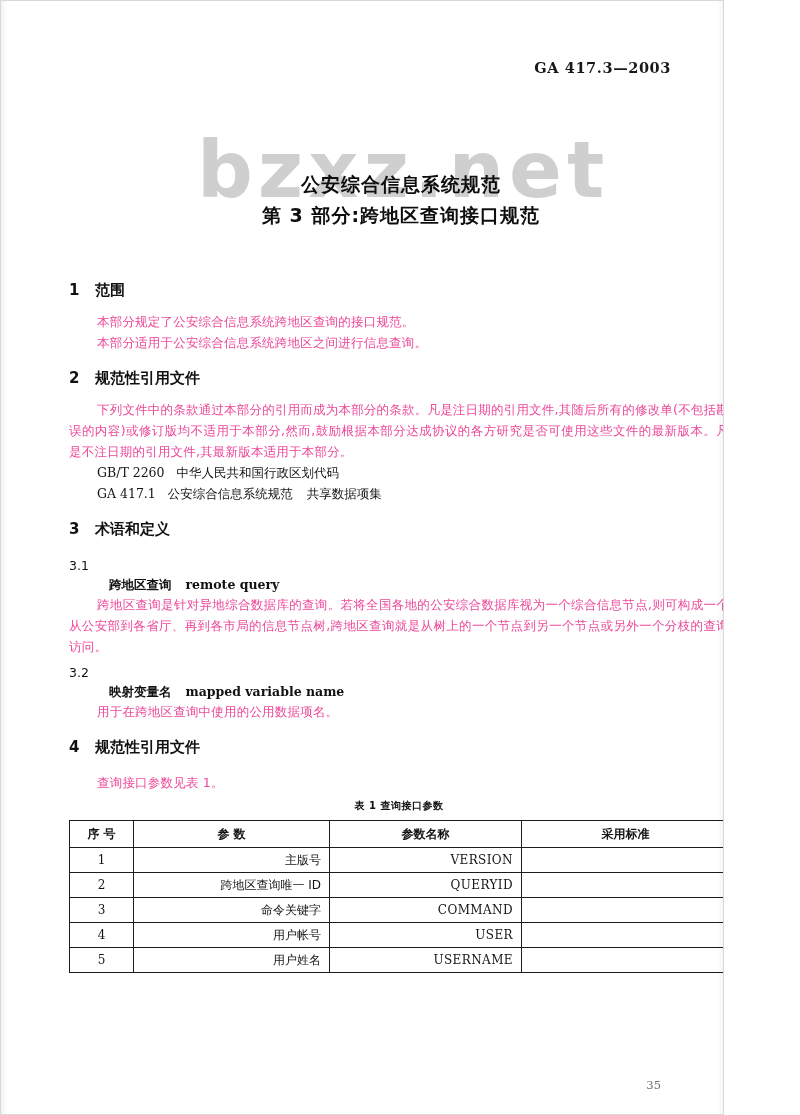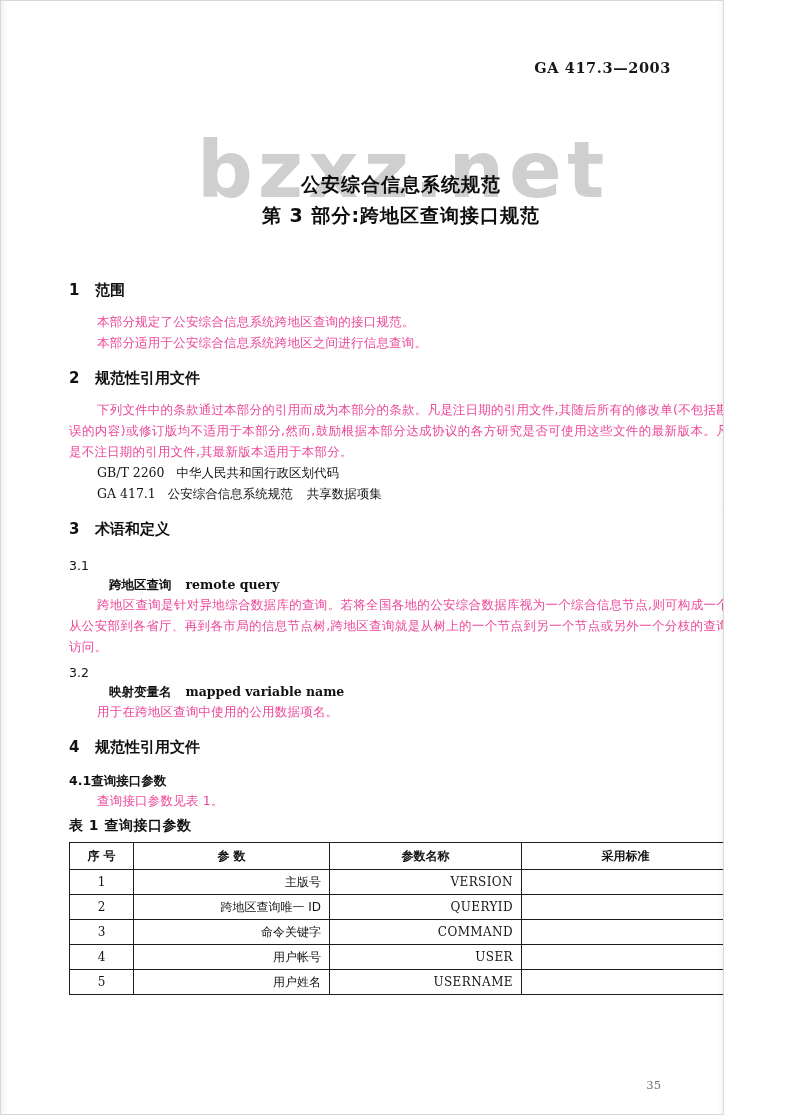--- a/index.html
+++ b/index.html
@@ -147,23 +147,24 @@
     font-family: "DejaVu Sans", "Liberation Sans", sans-serif;
     margin-left: 12px;
   }
   .ref .cn2 { margin-left: 14px; }
   .gap-s { height: 7px; }
   .gap-m { height: 12px; }
   .gap-l { height: 16px; }
 
   
   .table-caption {
-    font-family: "DejaVu Sans", "Liberation Sans", sans-serif;
-    font-weight: bold;
-    font-size: 14px;
+    text-align: center;
+    font-family: "DejaVu Sans", "Liberation Sans", sans-serif;
+    font-weight: bold;
+    font-size: 10px;
     color: #101113;
     margin: 0;
     padding: 6px 0 7px 0;
     letter-spacing: .5px;
   }
   table.params {
     border-collapse: collapse;
     width: 660px;
     table-layout: fixed;
     margin: 0;
@@ -275,23 +276,20 @@
       <span>映射变量名</span><span class="en">mapped variable name</span>
     </div>
     <p class="para indent">用于在跨地区查询中使用的公用数据项名。</p>
 
     <div class="gap-l"></div>
 
     <div class="h1">
       <span class="num">4</span><span>规范性引用文件</span>
     </div>
     <div class="gap-l"></div>
-    <div class="h2">
-      <span class="num">4.1</span><span>查询接口参数</span>
-    </div>
     <p class="para indent">查询接口参数见表 1。</p>
 
     <div class="table-caption">表 1   查询接口参数</div>
 
     <table class="params">
       <colgroup>
         <col class="col-idx">
           <col class="col-param">
           <col class="col-name">
           <col class="col-std">

